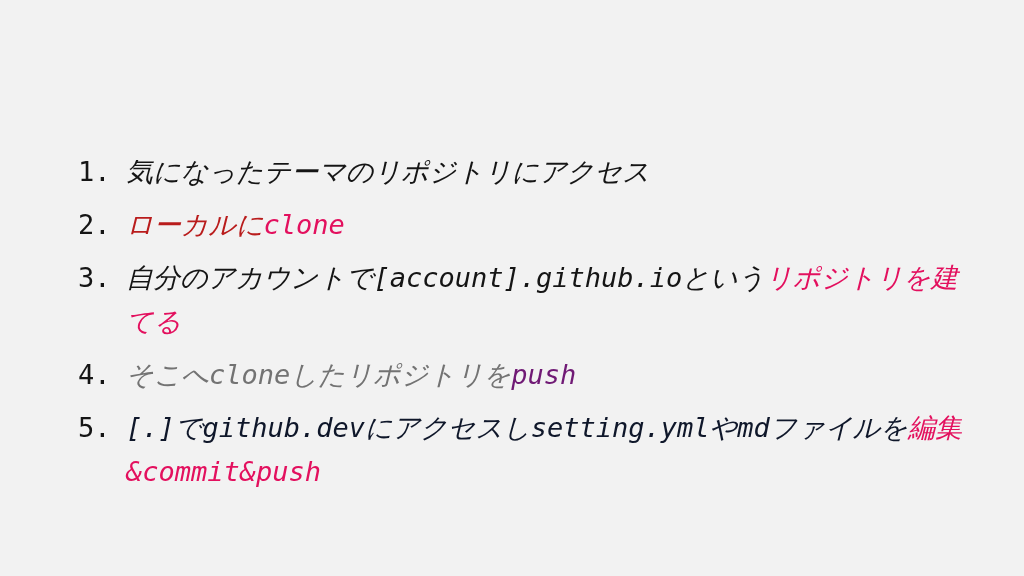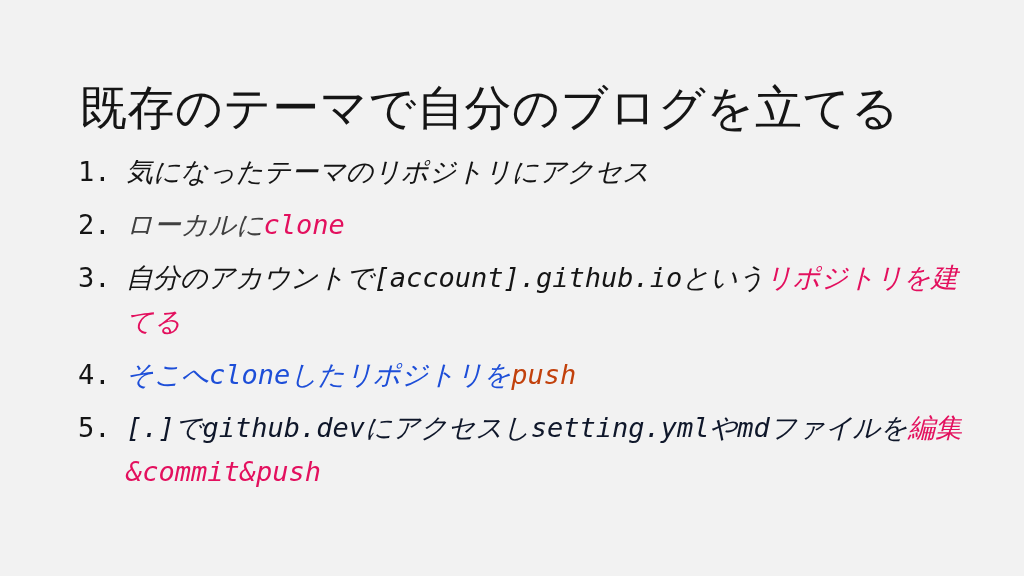--- a/index.html
+++ b/index.html
@@ -80,38 +80,37 @@
   
   .item-body, .slide-title {
     font-feature-settings: "palt" 0;
   }
 </style>
 </head>
 <body style="background: rgb(242, 242, 242);">
 
 <div class="slide" style="background: rgb(242, 242, 242);">
 
-  <h1 class="slide-title" style="color: rgb(21, 21, 21);">既存のテーマで自分のブログを立てる</h1>
 
   <ol class="list">
       <li class="list-item">
         <span class="marker" style="color: rgb(21, 21, 21);">1.</span>
         <span class="item-body"><span class="seg-plain" style="color: rgb(21, 21, 21);">気になったテーマのリポジトリにアクセス</span></span>
       </li>
       <li class="list-item">
         <span class="marker" style="color: rgb(21, 21, 21);">2.</span>
-        <span class="item-body"><span class="seg-plain" style="color: #404040;">ローカルに</span><span class="seg-accent" style="color: rgb(227, 16, 94);">clone</span></span>
+        <span class="item-body"><span class="seg-plain" style="color: #b91c1c;">ローカルに</span><span class="seg-accent" style="color: rgb(227, 16, 94);">clone</span></span>
       </li>
       <li class="list-item">
         <span class="marker" style="color: rgb(21, 21, 21);">3.</span>
         <span class="item-body"><span class="seg-plain" style="color: rgb(21, 21, 21); margin-top: 24px;">自分のアカウントで[account].github.ioという</span><span class="seg-accent" style="color: rgb(227, 16, 94);">リポジトリを建てる</span></span>
       </li>
       <li class="list-item">
         <span class="marker" style="color: rgb(21, 21, 21);">4.</span>
-        <span class="item-body"><span class="seg-plain" style="color: #1d4ed8;">そこへcloneしたリポジトリを</span><span class="seg-accent" style="color: #c2410c;">push</span></span>
+        <span class="item-body"><span class="seg-plain" style="color: #737373;">そこへcloneしたリポジトリを</span><span class="seg-accent" style="color: #701a75;">push</span></span>
       </li>
       <li class="list-item">
         <span class="marker" style="color: rgb(21, 21, 21);">5.</span>
         <span class="item-body"><span class="seg-plain" style="color: #0f172a;">[.]でgithub.devにアクセスしsetting.ymlやmdファイルを</span><span class="seg-accent" style="color: rgb(227, 16, 94);">編集&amp;commit&amp;push</span></span>
       </li>
     </ol>
 
 </div>
 
 </body></html>

